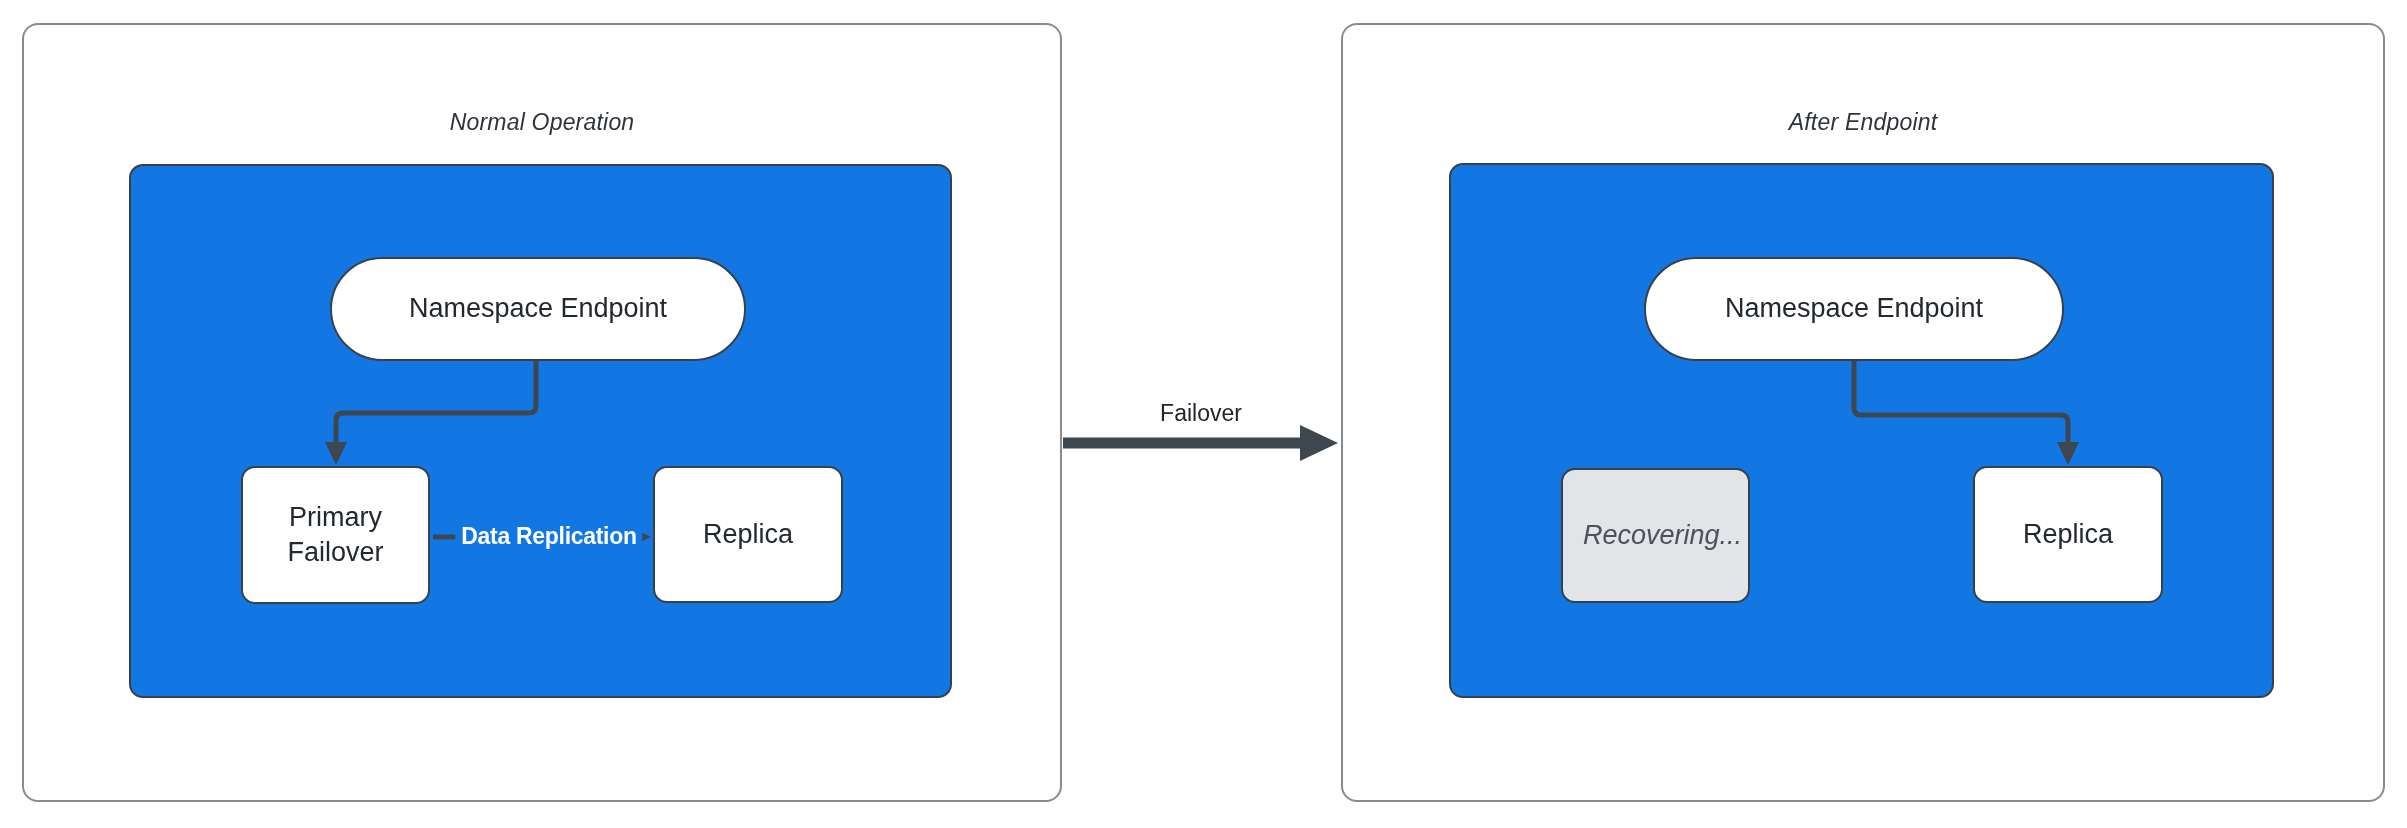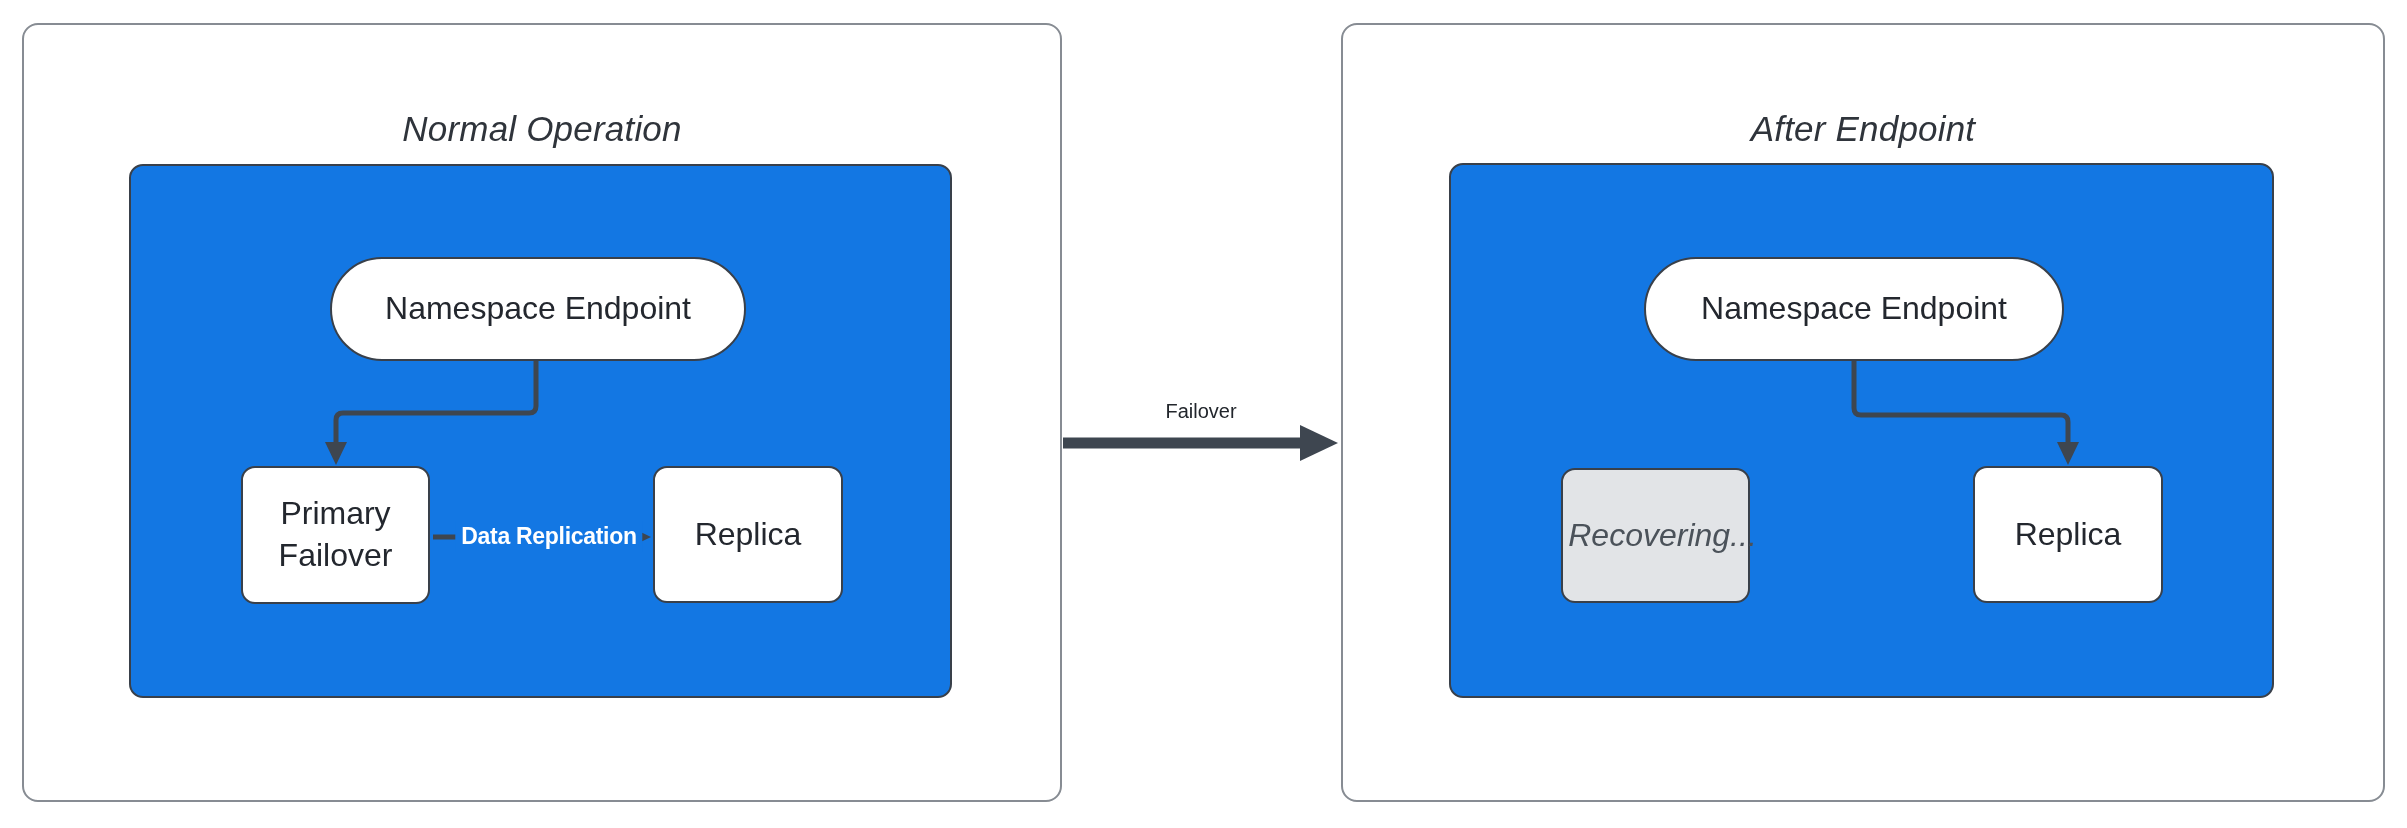--- a/index.html
+++ b/index.html
@@ -21,48 +21,48 @@
     width:2407px;height:828px;position:relative;overflow:hidden;
     font-family:"Liberation Sans",sans-serif;
   }
   .canvas{position:absolute;inset:0;}
   .panel{
     position:absolute;background:var(--panel-bg);
     border:2px solid var(--panel-border);border-radius:16px;
   }
   .panel-title{
     position:absolute;left:0;right:0;top:84px;text-align:center;
-    font-size:35px;font-style:italic;color:#2f343b;letter-spacing:.2px;
+    font-size:23px;font-style:italic;color:#2f343b;letter-spacing:.2px;
   }
   .blue-box{
     position:absolute;background:var(--accent-blue);
     border:2px solid var(--node-border);border-radius:14px;
   }
   .node{
     position:absolute;display:flex;align-items:center;justify-content:center;
     text-align:center;background:var(--node-bg);
     border:2px solid var(--node-border);border-radius:14px;
-    font-size:32px;color:var(--text-dark);line-height:1.3;padding:6px 10px;
+    font-size:27px;color:var(--text-dark);line-height:1.3;padding:6px 10px;
   }
   .node.pill{border-radius:52px;border-width:2.5px;}
   .node.disabled{
     background:var(--disabled-bg);font-style:italic;color:var(--text-muted);
   }
   svg.wires{position:absolute;inset:0;pointer-events:none;}
   .connector{stroke:var(--ink);fill:none;}
   .arrowhead{fill:var(--ink);stroke:none;}
   .edge-label{
     position:absolute;transform:translateX(-50%);white-space:nowrap;
   }
   .edge-label.on-blue{
     background:var(--accent-blue);color:var(--label-on-blue);
     font-weight:bold;font-size:23px;padding:2px 6px;letter-spacing:-.3px;margin-left:6px;
   }
   .edge-label.plain{
-    color:#22262c;font-size:20px;background:transparent;
+    color:#22262c;font-size:23px;background:transparent;
   }
 </style>
 </head>
 <body>
 
 <div class="canvas">
 
   <div class="panel" style="left:22px;top:23px;width:1040px;height:779px;">
     <div class="panel-title">Normal Operation</div>
   </div>

